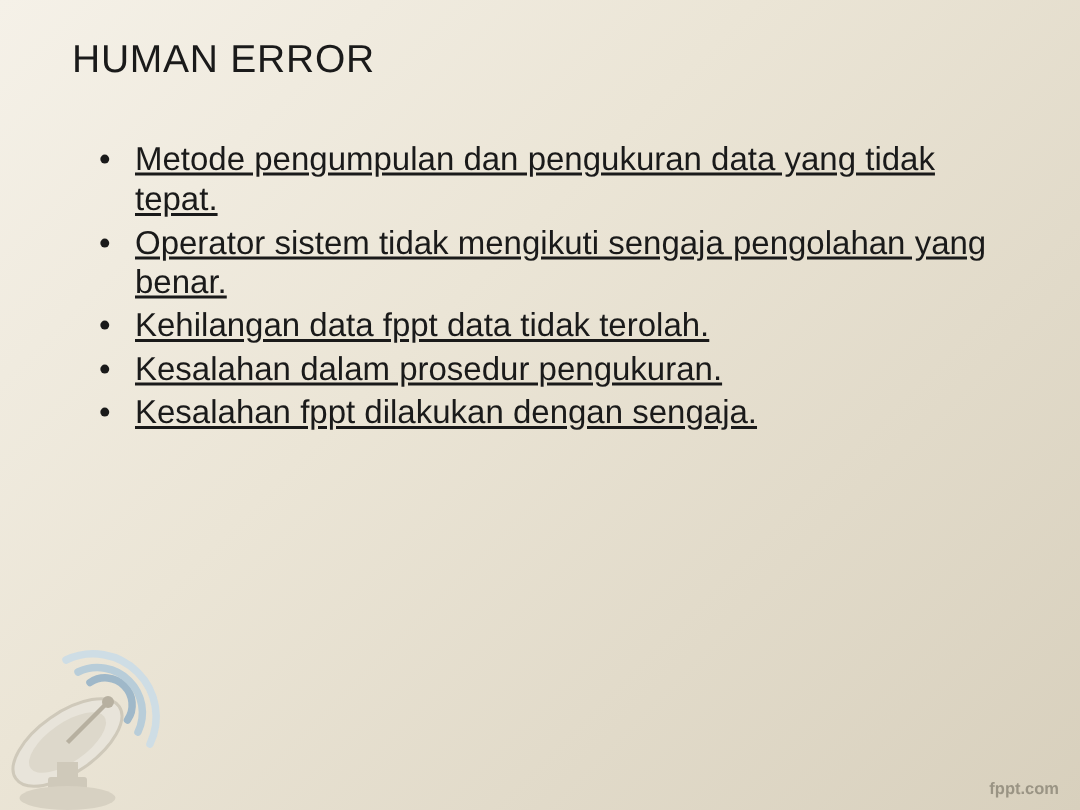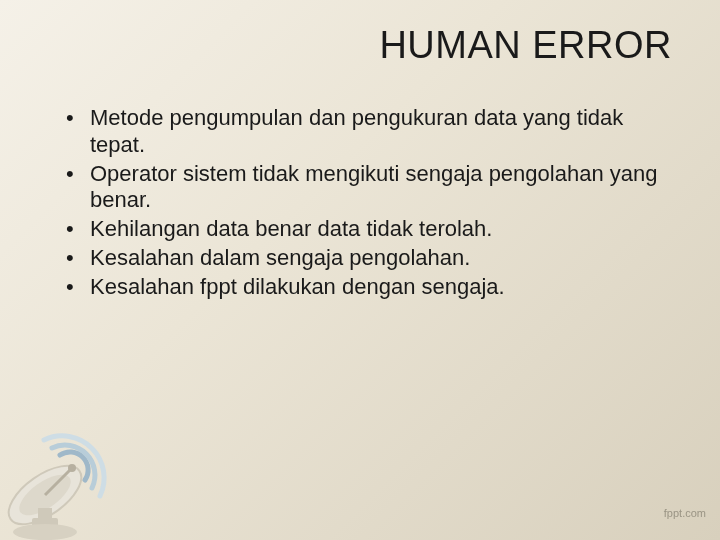--- a/index.html
+++ b/index.html
@@ -9,75 +9,77 @@
     background: linear-gradient(135deg, #f5f1e8 0%, #ebe5d6 40%, #d8d0bd 100%);
     position: relative;
   }
   .slide {
     width: 100%;
     height: 100%;
     padding: 24px 48px 0 48px;
     position: relative;
   }
   .title {
-    font-size: 38px;
+    font-size: 26px;
     font-weight: 400;
-    text-align: right;
+    text-align: left;
     color: #1a1a1a;
     margin-bottom: 38px;
     letter-spacing: 0.5px;
   }
   .bullets {
     list-style: none;
     padding-left: 18px;
   }
   .bullets li {
     position: relative;
     font-size: 22px;
     line-height: 1.22;
     color: #1a1a1a;
     padding-left: 24px;
     margin-bottom: 2px;
+    text-decoration: underline;
   }
   .bullets li::before {
     content: "•";
     position: absolute;
     left: 0;
     top: 0;
     font-size: 22px;
     color: #1a1a1a;
   }
   .dish {
     position: absolute;
     left: -10px;
     bottom: -10px;
     width: 150px;
     height: 150px;
     pointer-events: none;
   }
   .footer {
     position: absolute;
     right: 14px;
-    bottom: 21px;
+    bottom: 8px;
     font-size: 11px;
     color: #9a9484;
     font-family: Arial, sans-serif;
+    font-weight: bold;
   }
 </style>
 </head>
 <body>
 
 <div class="slide">
   <h1 class="title">HUMAN ERROR</h1>
 
   <ul class="bullets">
     <li>Metode pengumpulan dan pengukuran data yang tidak tepat.</li>
     <li>Operator sistem tidak mengikuti sengaja pengolahan yang benar.</li>
-    <li>Kehilangan data benar data tidak terolah.</li>
-    <li>Kesalahan dalam sengaja pengolahan.</li>
+    <li>Kehilangan data fppt data tidak terolah.</li>
+    <li>Kesalahan dalam prosedur pengukuran.</li>
     <li>Kesalahan fppt dilakukan dengan sengaja.</li>
   </ul>
 
   <div class="dish">
     <svg viewBox="0 0 150 150" width="150" height="150">
 
       <path d="M70 55 A18 18 0 0 1 95 80" fill="none" stroke="#9fb8c9" stroke-width="5" stroke-linecap="round"></path>
       <path d="M62 48 A30 30 0 0 1 102 88" fill="none" stroke="#b8cdd9" stroke-width="5" stroke-linecap="round"></path>
       <path d="M54 40 A42 42 0 0 1 110 96" fill="none" stroke="#cedde5" stroke-width="5" stroke-linecap="round"></path>
 

